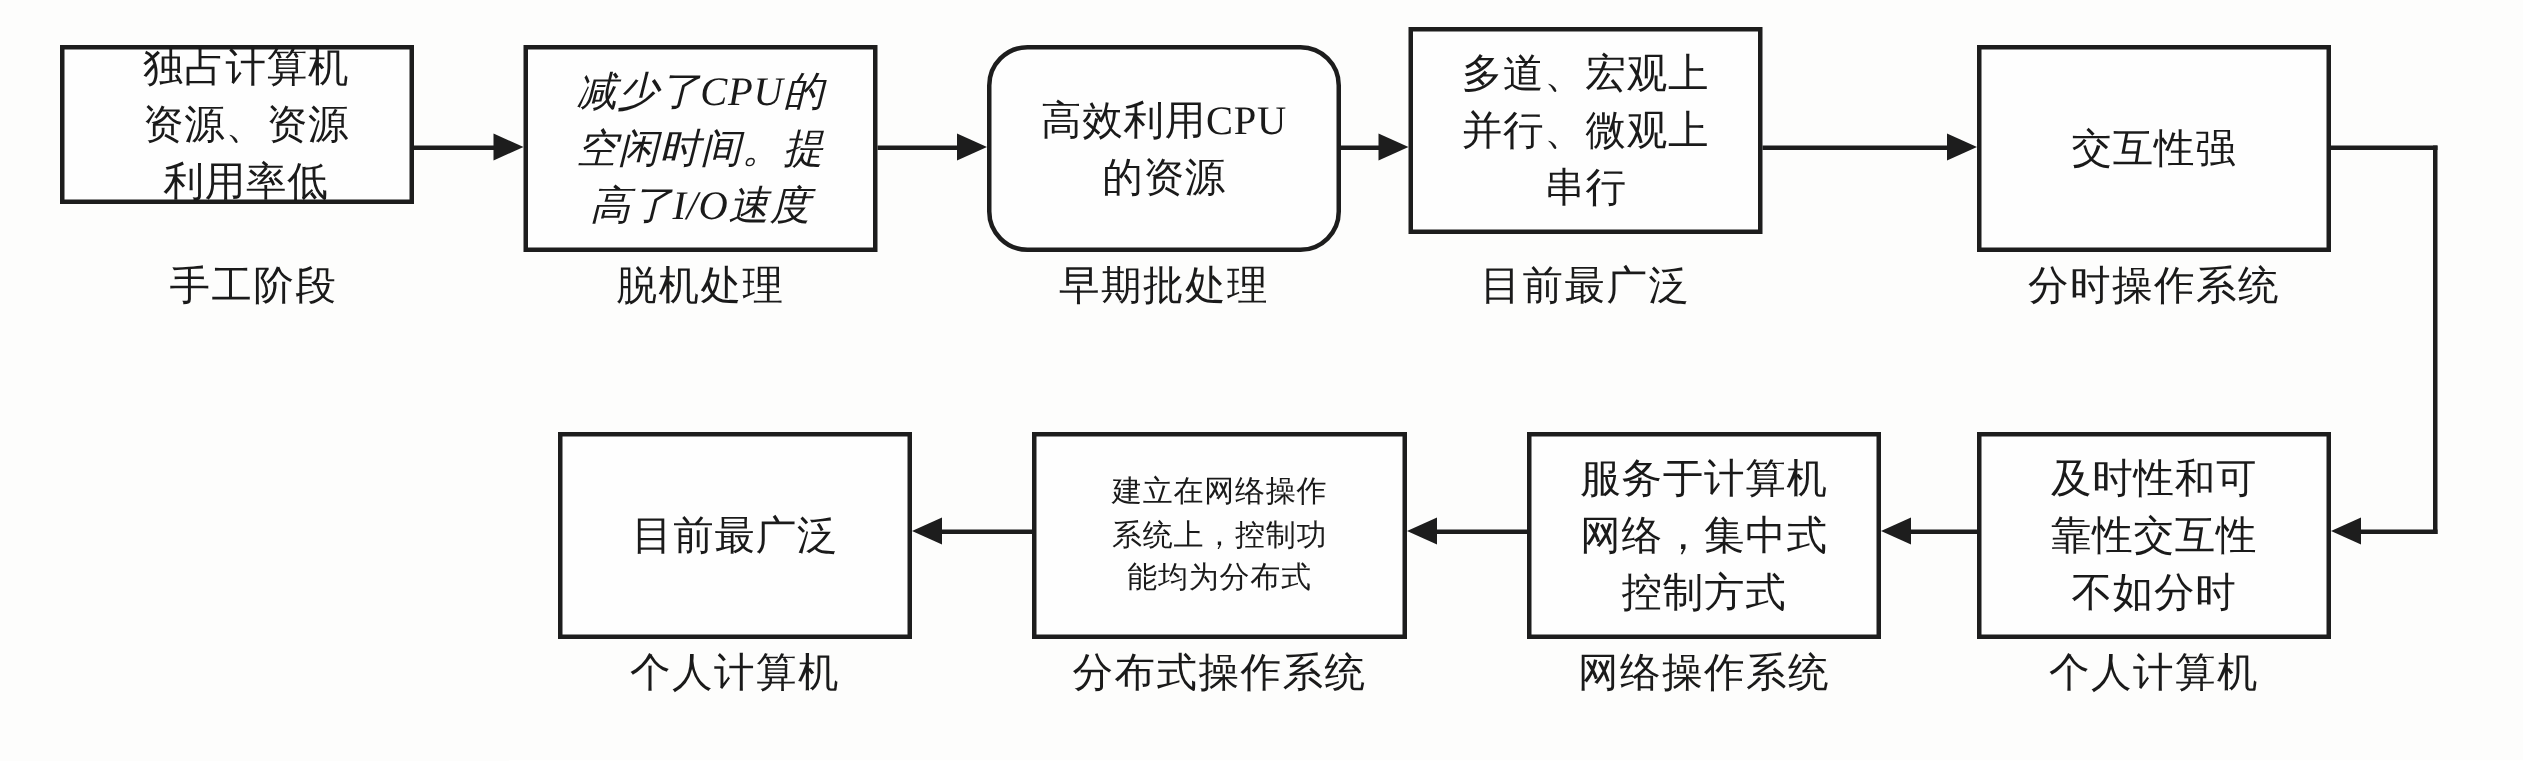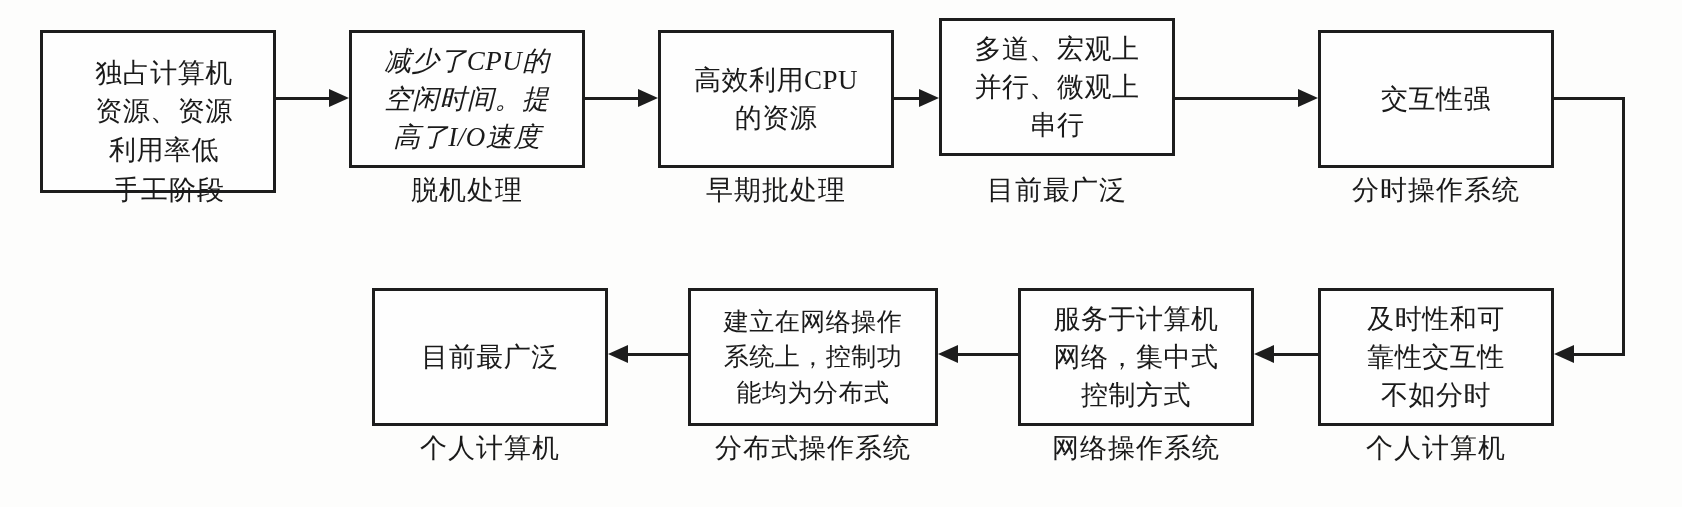--- a/index.html
+++ b/index.html
@@ -63,35 +63,35 @@
     border-bottom: 9px solid transparent;
     border-right: 20px solid #1d1d1d;
   }
   .edge-group { position: absolute; left:0; top:0; width:100%; height:100%; }
 </style>
 </head>
 <body>
 
 <div id="canvas">
 
-  <div class="node" style="left:40px; top:30px; width:236px; height:163px;padding-left:12px;">
+  <div class="node" style="left:40px; top:30px; width:236px; height:106px;padding-left:12px;">
     <span class="node-text">独占计算机
 资源、资源
 利用率低</span>
   </div>
   <div class="caption" style="left:51px; top:172px; width:236px;">手工阶段</div>
 
   <div class="node" style="left:349px; top:30px; width:236px; height:138px;font-style:italic;">
     <span class="node-text">减少了CPU的
 空闲时间。提
 高了I/O速度</span>
   </div>
   <div class="caption" style="left:349px; top:172px; width:236px;">脱机处理</div>
 
-  <div class="node" style="left:658px; top:30px; width:236px; height:138px;">
+  <div class="node" style="left:658px; top:30px; width:236px; height:138px;border-radius:27px;">
     <span class="node-text">高效利用CPU
 的资源</span>
   </div>
   <div class="caption" style="left:658px; top:172px; width:236px;">早期批处理</div>
 
   <div class="node" style="left:939px; top:18px; width:236px; height:138px;align-items:center;">
     <span class="node-text">多道、宏观上
 并行、微观上
 串行</span>
   </div>
@@ -110,21 +110,21 @@
   <div class="caption" style="left:1300px; top:430px; width:272px;">个人计算机</div>
 
   <div class="node" style="left:1018px; top:288px; width:236px; height:138px;">
     <span class="node-text">服务于计算机
 网络，集中式
 控制方式</span>
   </div>
   <div class="caption" style="left:1000px; top:430px; width:272px;text-align:center;">网络操作系统</div>
 
   <div class="node" style="left:688px; top:288px; width:250px; height:138px;">
-    <span class="node-text" style="font-size:25px;">建立在网络操作
+    <span class="node-text" style="font-size:20px;">建立在网络操作
 系统上，控制功
 能均为分布式</span>
   </div>
   <div class="caption" style="left:663px; top:430px; width:300px;">分布式操作系统</div>
 
   <div class="node" style="left:372px; top:288px; width:236px; height:138px;">
     <span class="node-text">目前最广泛</span>
   </div>
   <div class="caption" style="left:372px; top:430px; width:236px;">个人计算机</div>
 

